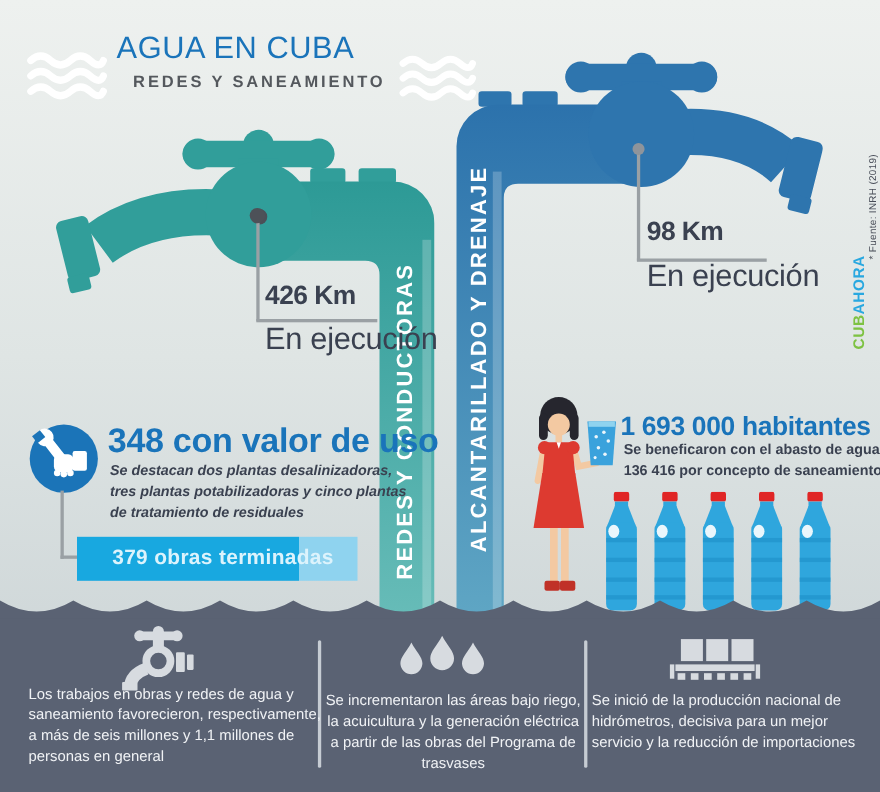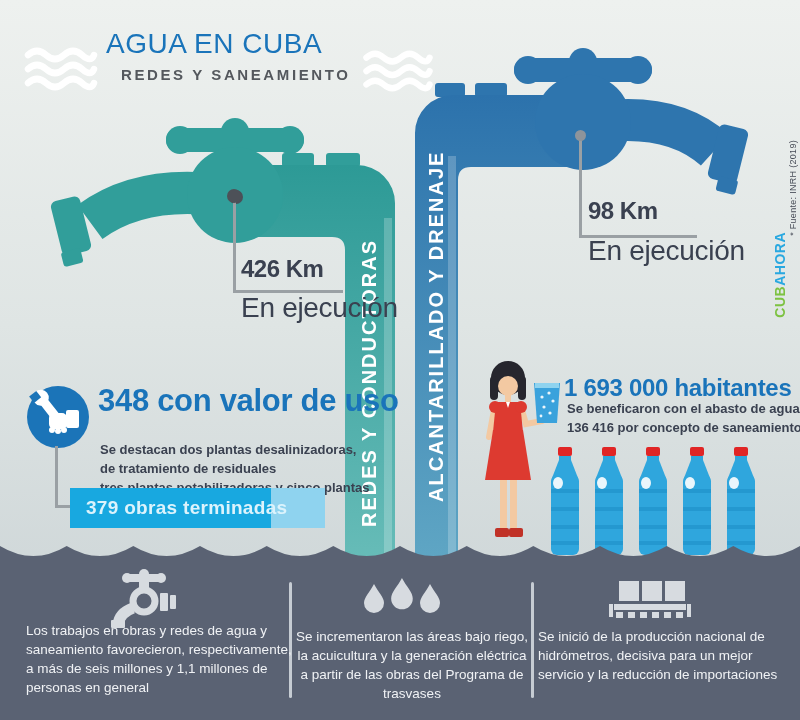--- a/index.html
+++ b/index.html
@@ -30,24 +30,24 @@
   
   .stat-value{font-size:24px;font-weight:700;color:#3a4150;letter-spacing:-.5px;line-height:30px;}
   .stat-caption{font-size:28px;font-weight:400;color:#3a4150;letter-spacing:-.3px;}
   #stat1{left:241px;top:254px}
   #stat1 .stat-caption{margin-top:8px}
   #stat2{left:588px;top:196px}
   #stat2 .stat-caption{margin-top:9px}
   
   #works-head{left:98px;top:383px;font-size:31px;font-weight:700;color:#1a74ba;letter-spacing:-.3px;}
   .detail{font-size:13px;font-weight:700;color:#3a4150;line-height:19px;white-space:nowrap;}
-  #works-lines{left:100px;top:440px;}
+  #works-lines{left:100px;top:418px;font-style:italic;}
   #bar{left:70px;top:488px;width:255px;height:40px;
        background:linear-gradient(90deg,#18a8e0 0 79%,#8fd3ef 79% 100%);
-       display:flex;align-items:center;padding-left:16px;box-sizing:border-box;}
+       display:flex;align-items:center;padding-left:32px;box-sizing:border-box;}
   #bar-label{font-size:19px;font-weight:700;color:#dcf3fc;letter-spacing:.3px;}
   
   #hab-head{left:564px;top:374px;font-size:24px;font-weight:700;color:#1a74ba;letter-spacing:-.3px;}
   #hab-lines{left:567px;top:399px;}
   #bottles{left:548px;top:447px;display:flex;gap:10px;}
   
   #footer-band{left:0;top:562px;width:800px;height:158px;background:#5a6273;}
   .divider{position:absolute;width:3px;background:#c6ccd3;border-radius:2px;top:582px;height:116px;}
   #div1{left:289px}#div2{left:531px}
   .fnote{position:absolute;color:#f0f2f5;font-size:13.5px;line-height:19px;}
@@ -171,22 +171,22 @@
       <rect x="24" y="28" width="18" height="16" rx="5"></rect>
       <rect x="41" y="25" width="13" height="18" rx="2"></rect>
       <circle cx="27" cy="45" r="3"></circle>
         <circle cx="33" cy="46" r="3"></circle>
         <circle cx="39" cy="45" r="3"></circle>
     </g>
   </svg>
   <div class="abs" id="works-head">348 con valor de uso</div>
   <div class="abs" id="works-lines">
     <div class="detail">Se destacan dos plantas desalinizadoras,</div>
+    <div class="detail">tres plantas potabilizadoras y cinco plantas</div>
     <div class="detail">de tratamiento de residuales</div>
-    <div class="detail">tres plantas potabilizadoras y cinco plantas</div>
   </div>
   <div class="line" id="c3v"></div>
   <div class="line" id="c3h"></div>
   <div class="dot" id="c3dot"></div>
   <div class="abs" id="bar">
     <span id="bar-label">379 obras terminadas</span>
   </div>
 
   <svg class="abs" style="left:466px;top:358px" width="84" height="186" viewBox="0 0 84 186">
     <circle cx="42" cy="20" r="17" fill="#26262e"></circle>

